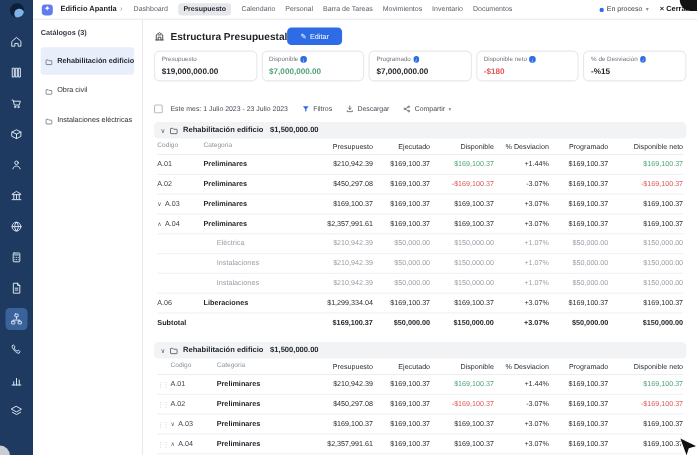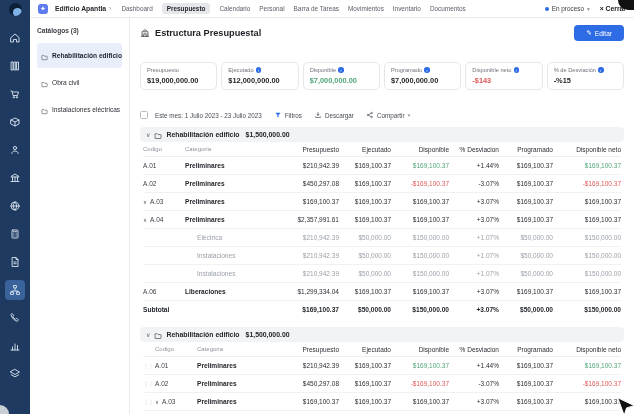--- a/index.html
+++ b/index.html
@@ -37,21 +37,21 @@
   .sidebar{width:100px;flex:0 0 100px;border-right:1px solid #E9EAEC;padding:9px 7px;box-sizing:border-box;}
   .sidebar-title{font-size:6.6px;font-weight:bold;color:#3C4046;margin-bottom:9px;}
   .side-item{display:flex;align-items:center;gap:4px;padding:3.5px 4px;border-radius:3px;cursor:pointer;margin-bottom:2px;}
   .side-item.active{background:#E9EEFB;}
   .side-item svg{width:7px;height:7px;stroke:#4A4F57;fill:none;stroke-width:2;flex:0 0 7px;}
   .side-item span.lbl{font-size:6.6px;color:#2C3036;white-space:nowrap;}
   .side-item.active span.lbl{font-weight:bold;color:#1F2329;}
 
   
   .main{flex:1;min-width:0;padding:7px 10px 0;box-sizing:border-box;}
-  .hdr-row{display:flex;align-items:center;justify-content:space-between;margin-bottom:21px;}
+  .hdr-row{display:flex;align-items:center;justify-content:flex-start;margin-bottom:5px;}
   .hdr-left{display:flex;align-items:center;gap:5px;}
   .hdr-left svg{width:10px;height:10px;stroke:#2A2E34;fill:none;stroke-width:1.8;stroke-linecap:round;}
   .page-title{font-size:9.2px;font-weight:bold;color:#1D2025;}
   .edit-btn{background:#2E6CE6;color:#fff;border:none;border-radius:4px;padding:4px 12px;font-size:6.6px;font-family:inherit;display:flex;align-items:center;gap:3px;cursor:pointer;}
 
   .kpi-row{display:flex;gap:4px;margin-bottom:21px;}
   .kpi{flex:1;border:1px solid #E6E8EB;border-radius:5px;padding:4px 6px;background:#fff;min-width:0;}
   .kpi .lab{display:flex;align-items:center;gap:2px;font-size:5.7px;color:#6E737A;margin-bottom:3px;white-space:nowrap;}
   .info-i{width:5.5px;height:5.5px;border-radius:50%;background:#2E6CE6;color:#fff;display:inline-flex;align-items:center;justify-content:center;font-size:4px;flex:0 0 5.5px;}
   .info-i::after{content:"i";font-style:italic;}
@@ -241,45 +241,38 @@
 
         <div class="kpi-row" id="kpi-row">
             <div class="kpi">
      <div class="lab">
                 <span>Presupuesto</span>
               </div>
      <div class="val" style="color:#1D2126">$19,000,000.00</div>
             </div>
             <div class="kpi">
      <div class="lab">
-                <span>Ejecutado</span>
-                <span class="info-i"></span>
-              </div>
-     <div class="val" style="color:#1D2126">$12,000,000.00</div>
-            </div>
-            <div class="kpi">
-     <div class="lab">
                 <span>Disponible</span>
                 <span class="info-i"></span>
               </div>
      <div class="val" style="color:#4FA477">$7,000,000.00</div>
             </div>
             <div class="kpi">
      <div class="lab">
                 <span>Programado</span>
                 <span class="info-i"></span>
               </div>
      <div class="val" style="color:#1D2126">$7,000,000.00</div>
             </div>
             <div class="kpi">
      <div class="lab">
                 <span>Disponible neto</span>
                 <span class="info-i"></span>
               </div>
-     <div class="val" style="color:#DF5858">-$143</div>
+     <div class="val" style="color:#DF5858">-$180</div>
             </div>
             <div class="kpi">
      <div class="lab">
                 <span>% de Desviación</span>
                 <span class="info-i"></span>
               </div>
      <div class="val" style="color:#1D2126">-%15</div>
             </div>
           </div>
 

